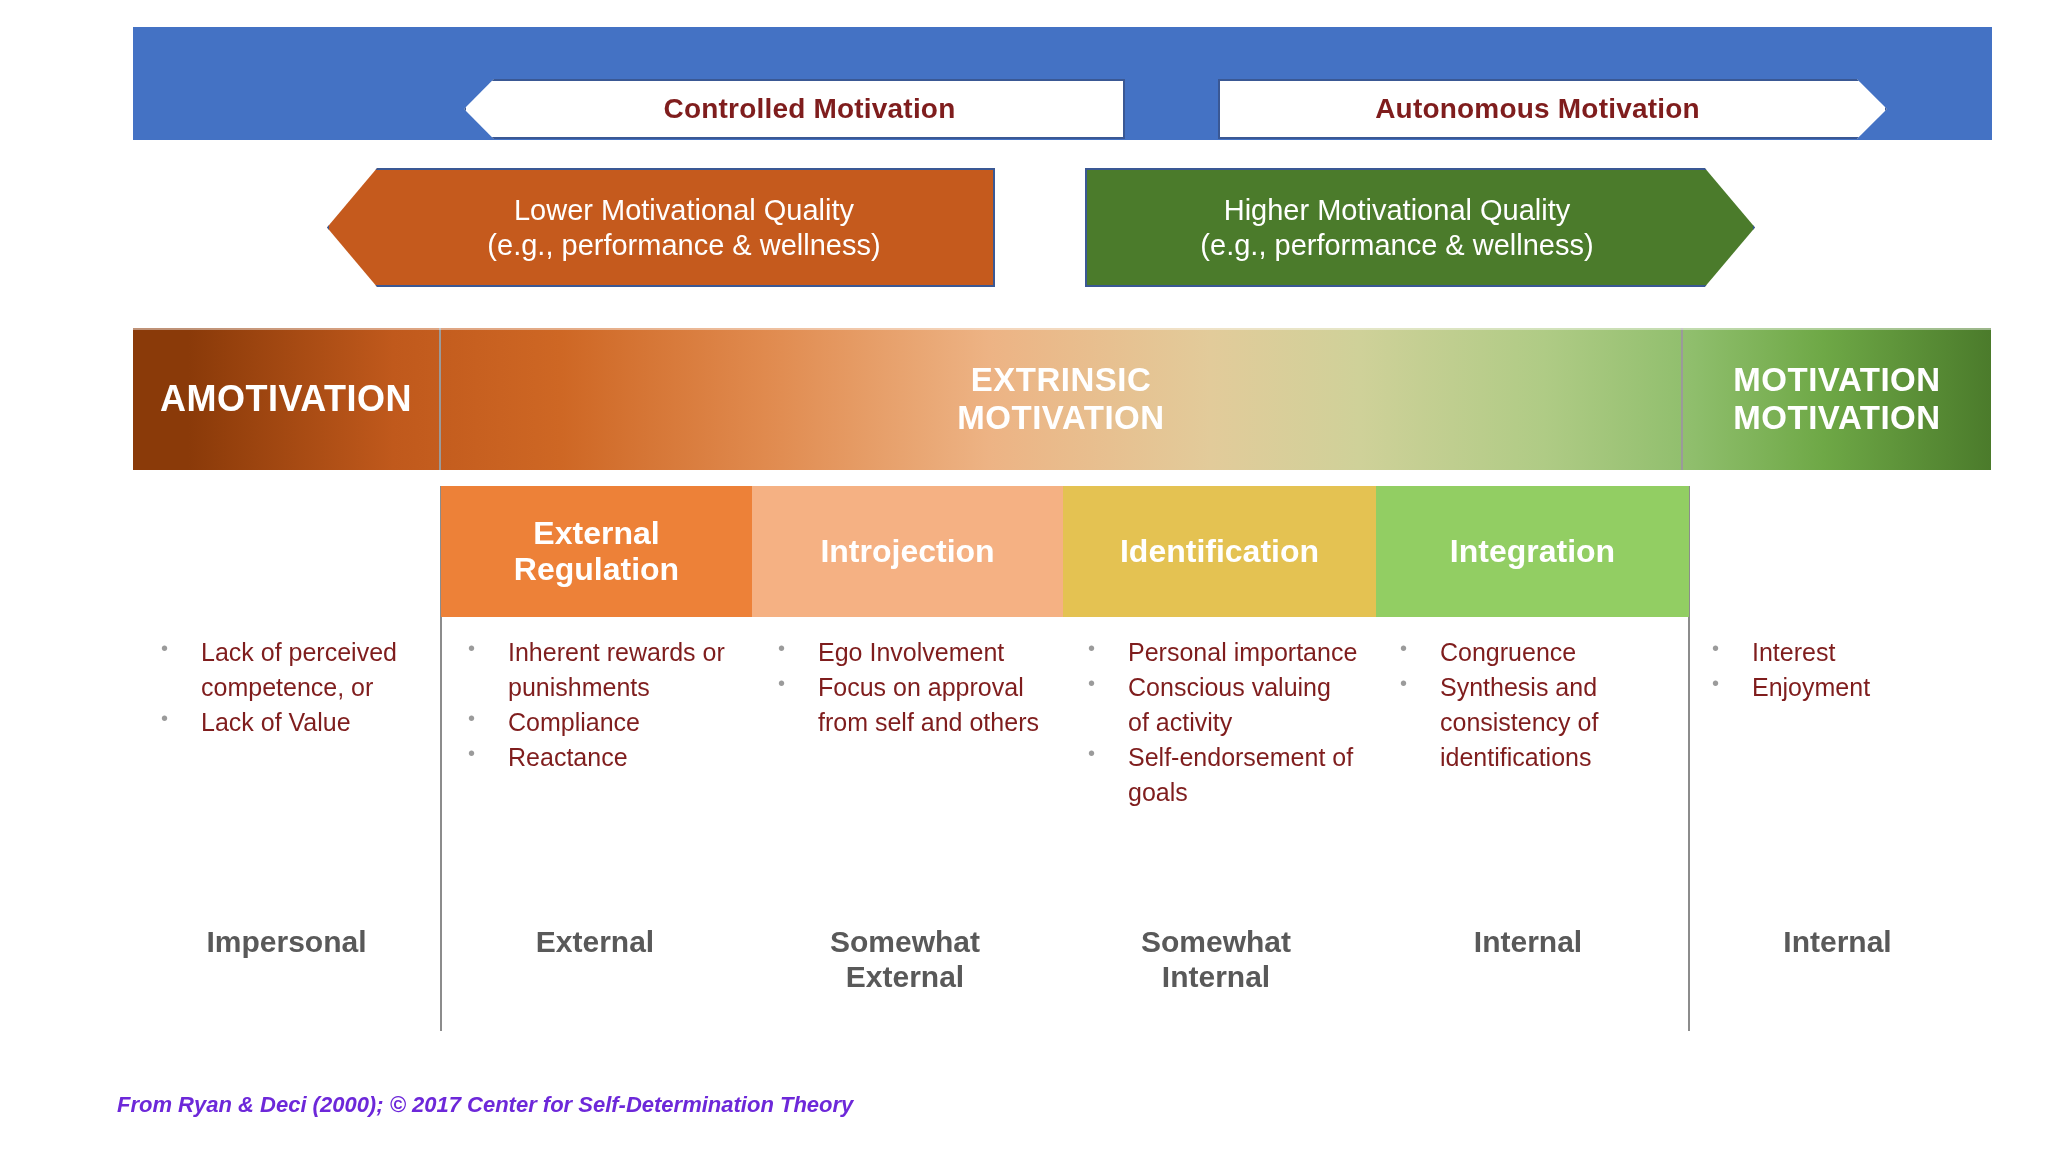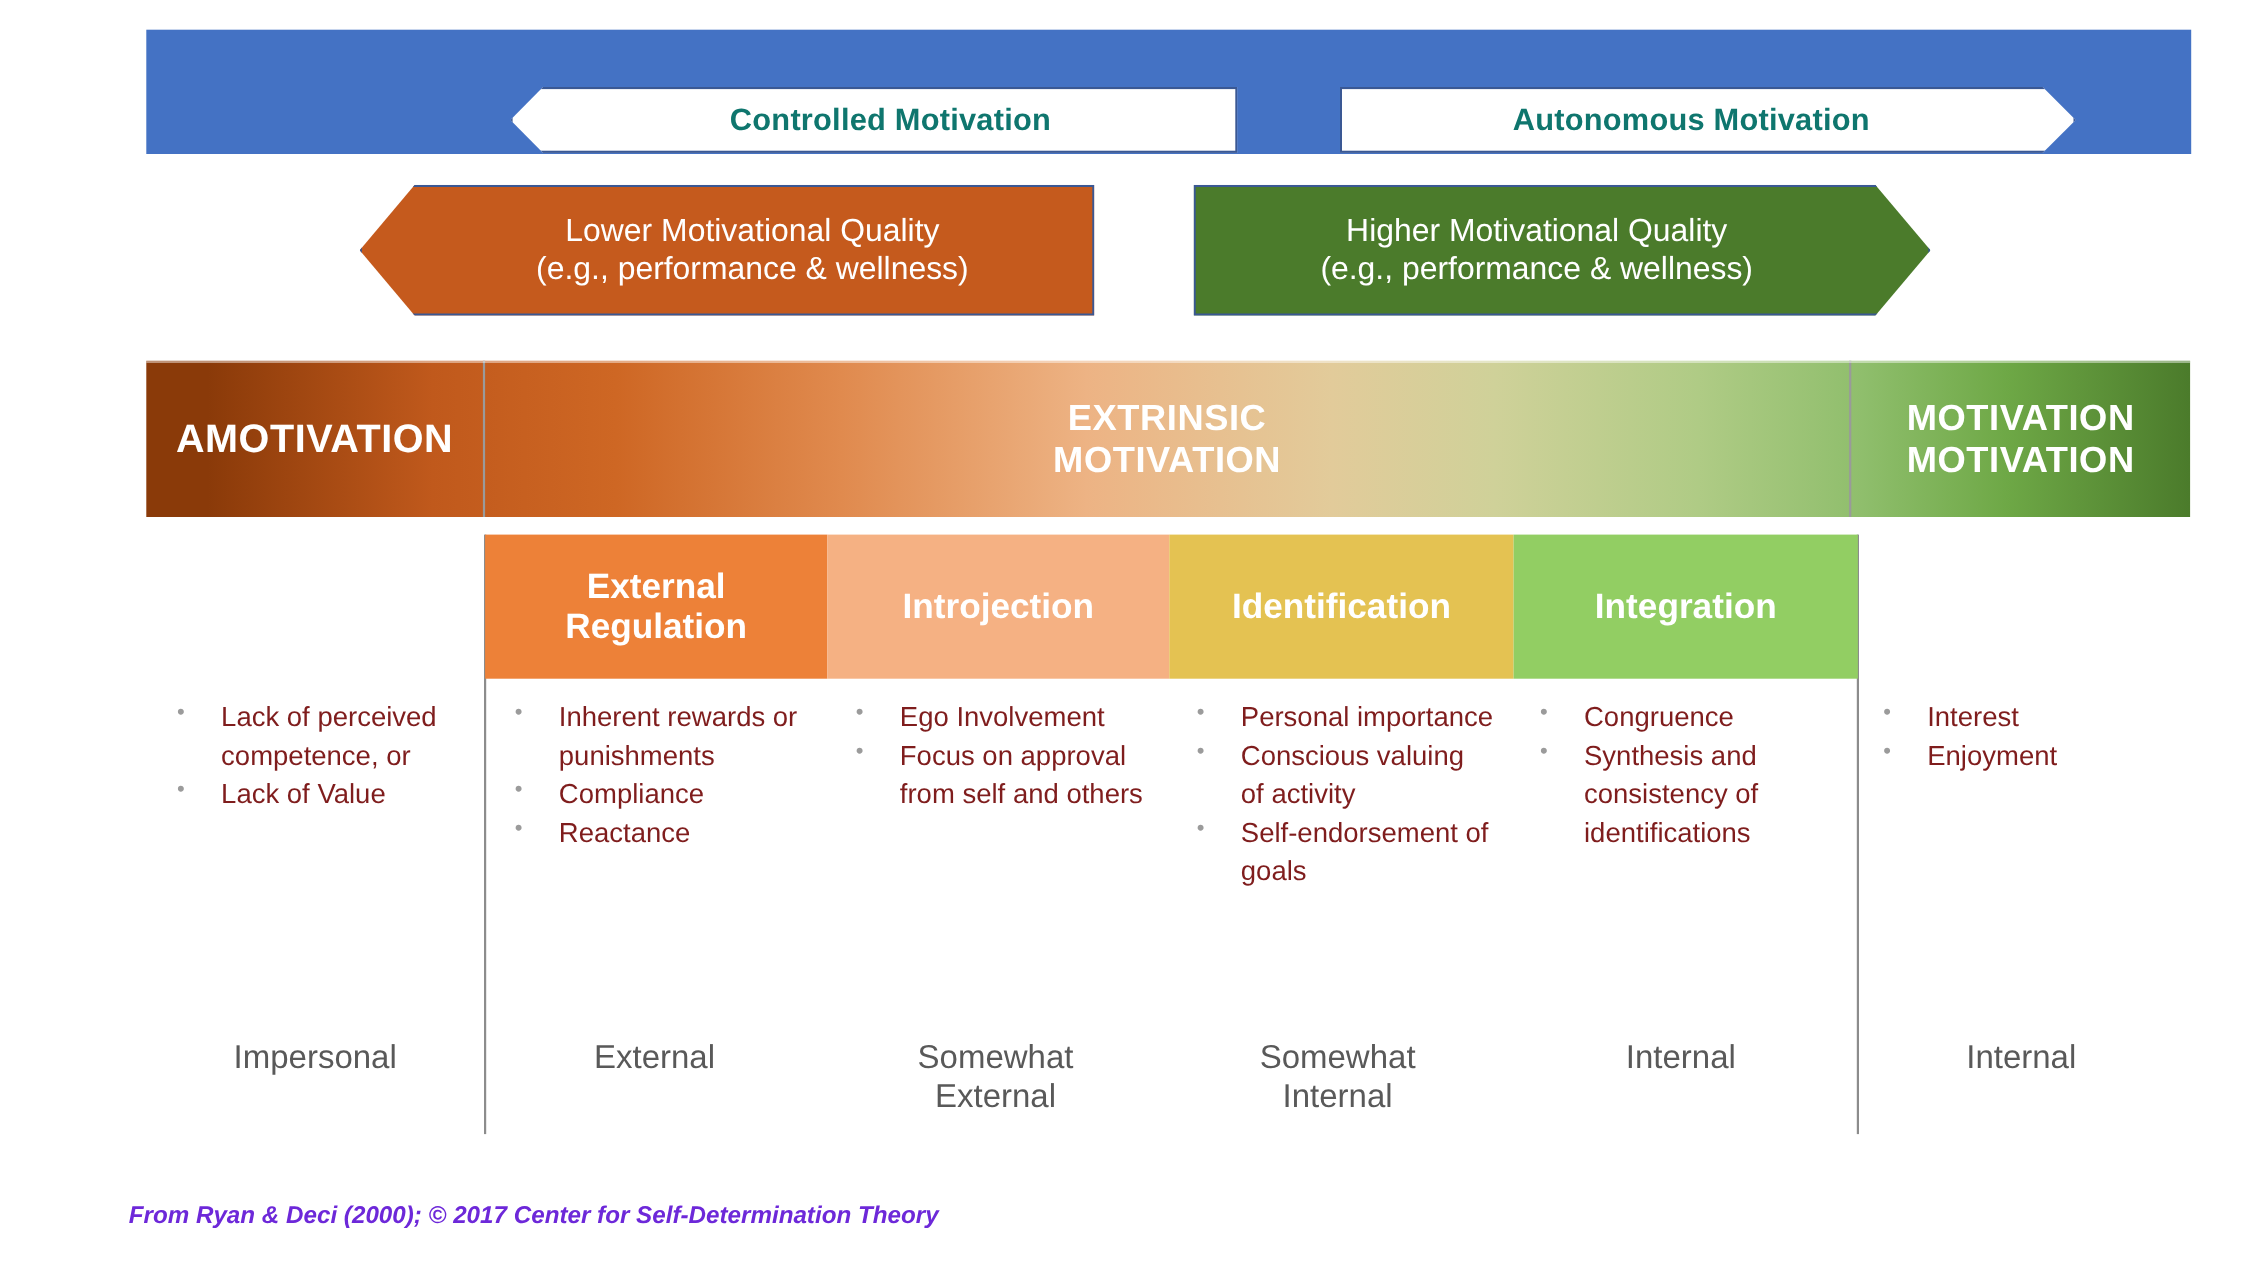--- a/index.html
+++ b/index.html
@@ -28,21 +28,21 @@
     height: 60px;
     background: #FFFFFF;
     border: 2px solid #3A5894;
     display: flex;
     align-items: center;
     justify-content: center;
   }
   .chev-label {
     font-size: 28px;
     font-weight: bold;
-    color: #0f766e;
+    color: #7f1d1d;
     letter-spacing: .2px;
     white-space: nowrap;
   }
   #chev-controlled {
     left: 331px; width: 661px;
     clip-path: polygon(0% 50%, 4.5% 0%, 100% 0%, 100% 100%, 4.5% 100%);
     -webkit-clip-path: polygon(0% 50%, 4.5% 0%, 100% 0%, 100% 100%, 4.5% 100%);
     padding-left: 30px;
   }
   #chev-autonomous {
@@ -148,23 +148,24 @@
   }
   .bcol li::before {
     content: "\2022";
     position: absolute; left: 14px; top: -1px;
     font-size: 20px; color: #9b9b9b;
   }
 
   
   #locus {
     position: absolute;
-    left: 133px; top: 932px;
+    left: 133px; top: 912px;
     width: 1858px; height: 130px;
     display: flex;
+    font-weight: bold;
   }
   .lcell {
     display: flex; align-items: flex-start; justify-content: center;
     text-align: center; font-size: 30px; line-height: 1.18;
     color: #595959; padding-top: 12px;
   }
   .lcell.w-side { width: 308px; }
   .lcell.w-mid  { width: 311px; }
   .lcell.w-mid3 { width: 313px; }
 

